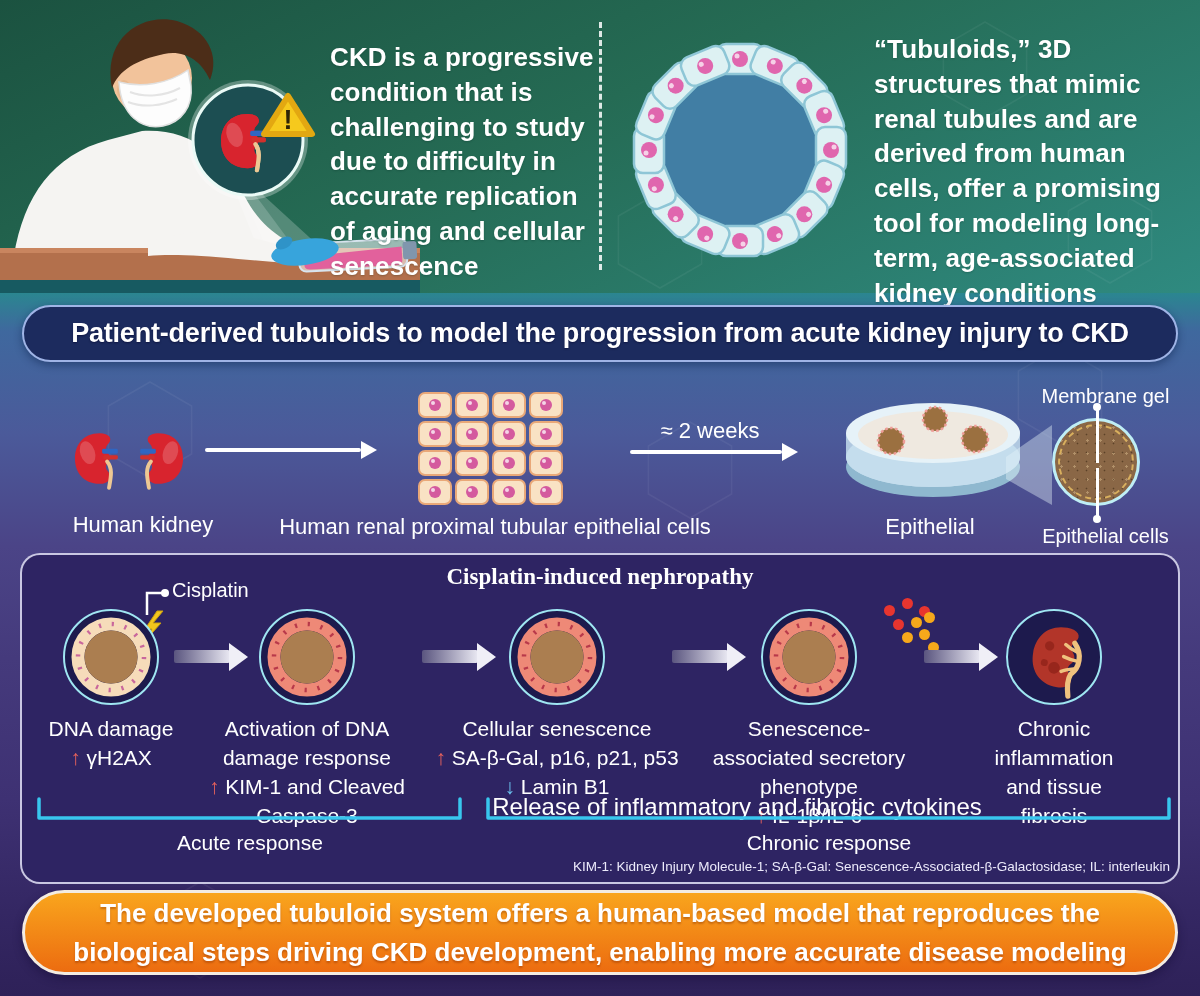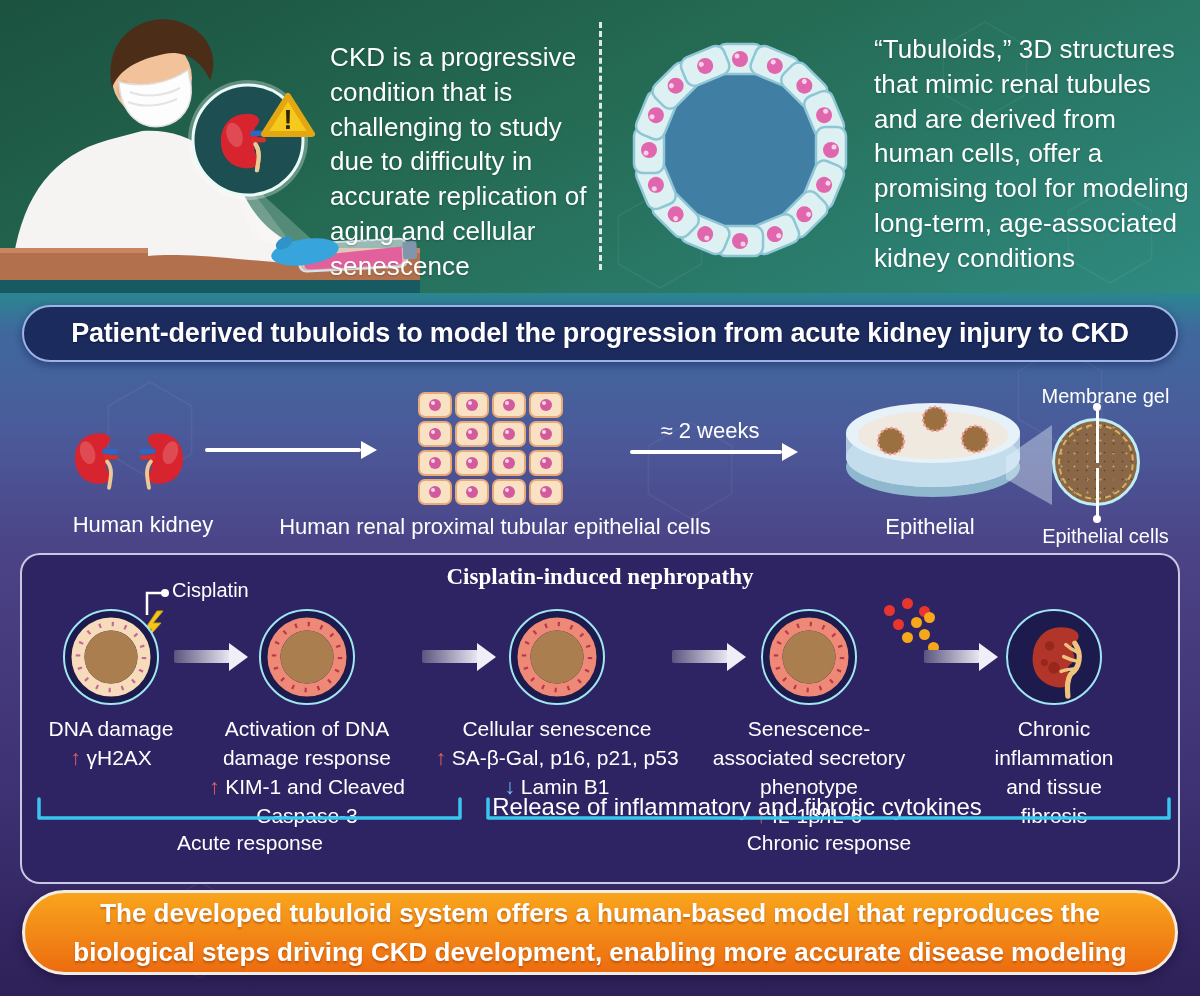--- a/index.html
+++ b/index.html
@@ -5,21 +5,21 @@
   html,body{margin:0;padding:0;background:#222;}
   #page{position:relative;width:1200px;height:996px;overflow:hidden;
         font-family:"Liberation Sans","DejaVu Sans",sans-serif;color:#fff;}
   .abs{position:absolute;}
   
   #top-bg{left:0;top:0;width:1200px;height:293px;
     background:linear-gradient(155deg,var(--green_top) 0%,#256b54 45%,var(--green_bottom) 100%);}
   #mid-bg{left:0;top:293px;width:1200px;height:703px;
     background:linear-gradient(180deg,#2b8690 0%,#3f689e 5.5%,#4b5a9a 20%,#4b4487 36%,#453a7c 52%,#3e3173 72%,#342763 88%,#2e2158 100%);}
   
-  .toptext{font-weight:normal;font-size:26px;line-height:1.34;color:#fff;letter-spacing:.1px;
+  .toptext{font-weight:bold;font-size:26px;line-height:1.34;color:#fff;letter-spacing:.1px;
     text-shadow:0 1px 2px rgba(0,40,30,.25);}
   #divider{left:599px;top:22px;height:248px;width:0;border-left:3px dashed rgba(255,255,255,.85);}
   
   #banner{left:22px;top:305px;width:1156px;height:57px;background:var(--banner_bg);
     border:2.5px solid var(--banner_border);border-radius:29px;display:flex;align-items:center;
     justify-content:center;box-shadow:0 3px 8px rgba(0,20,60,.4);box-sizing:border-box;}
   #banner .t{font-weight:bold;font-size:27px;letter-spacing:-.2px;text-shadow:0 1px 2px rgba(0,0,40,.5);}
   
   .wlabel{font-size:22px;color:#fff;text-align:center;}
   .warrow{position:absolute;height:4px;background:#fff;border-radius:2px;}
@@ -419,19 +419,20 @@
     <div id="release">Release of inflammatory and fibrotic cytokines</div>
 
     <svg class="abs" style="left:0;top:0" width="1160" height="331">
       <g fill="none" stroke="var(--bracket_cyan)" stroke-width="3.5" stroke-linecap="round" stroke-linejoin="round">
         <path d="M 17 244 L 17 263 L 438 263 L 438 244"></path>
         <path d="M 466 244 L 466 263 L 1147 263 L 1147 244"></path>
       </g>
     </svg>
     <div class="resp" style="left:128px;width:200px;">Acute response</div>
     <div class="resp" style="left:657px;width:300px;">Chronic response</div>
+    <div id="footnote">KIM-1: Kidney Injury Molecule-1; SA-β-Gal: Senescence-Associated-β-Galactosidase; IL: interleukin</div>
   </div>
 
   <div class="abs" id="footer">
     <div class="t">The developed tubuloid system offers a human-based model that reproduces the biological steps driving CKD development, enabling more accurate disease modeling</div>
   </div>
 
 </div>
 
 </body></html>

